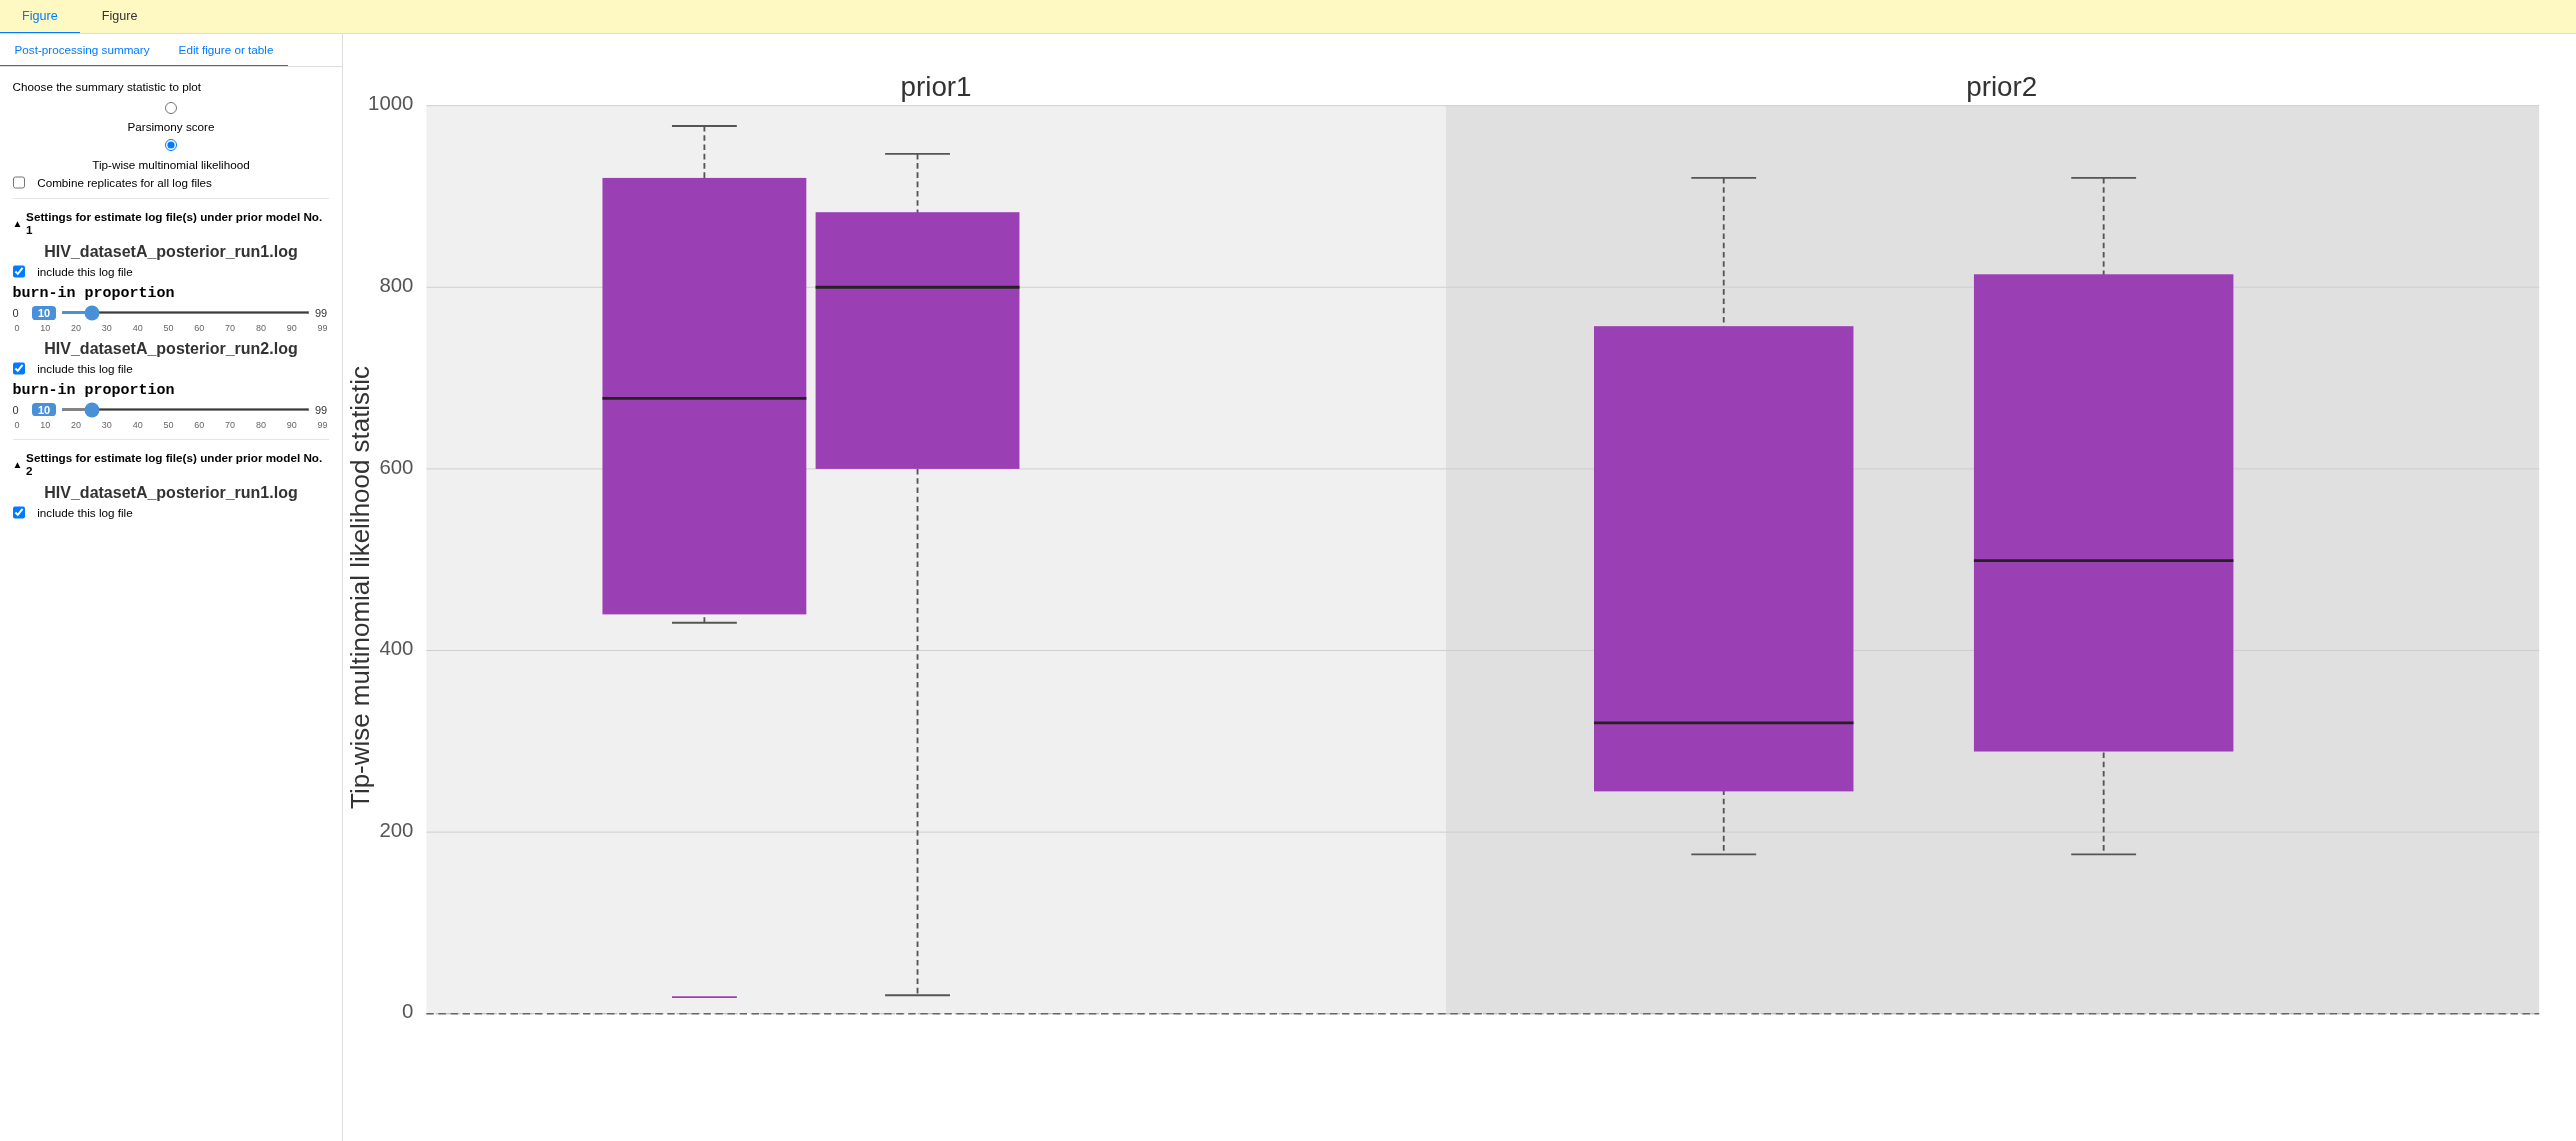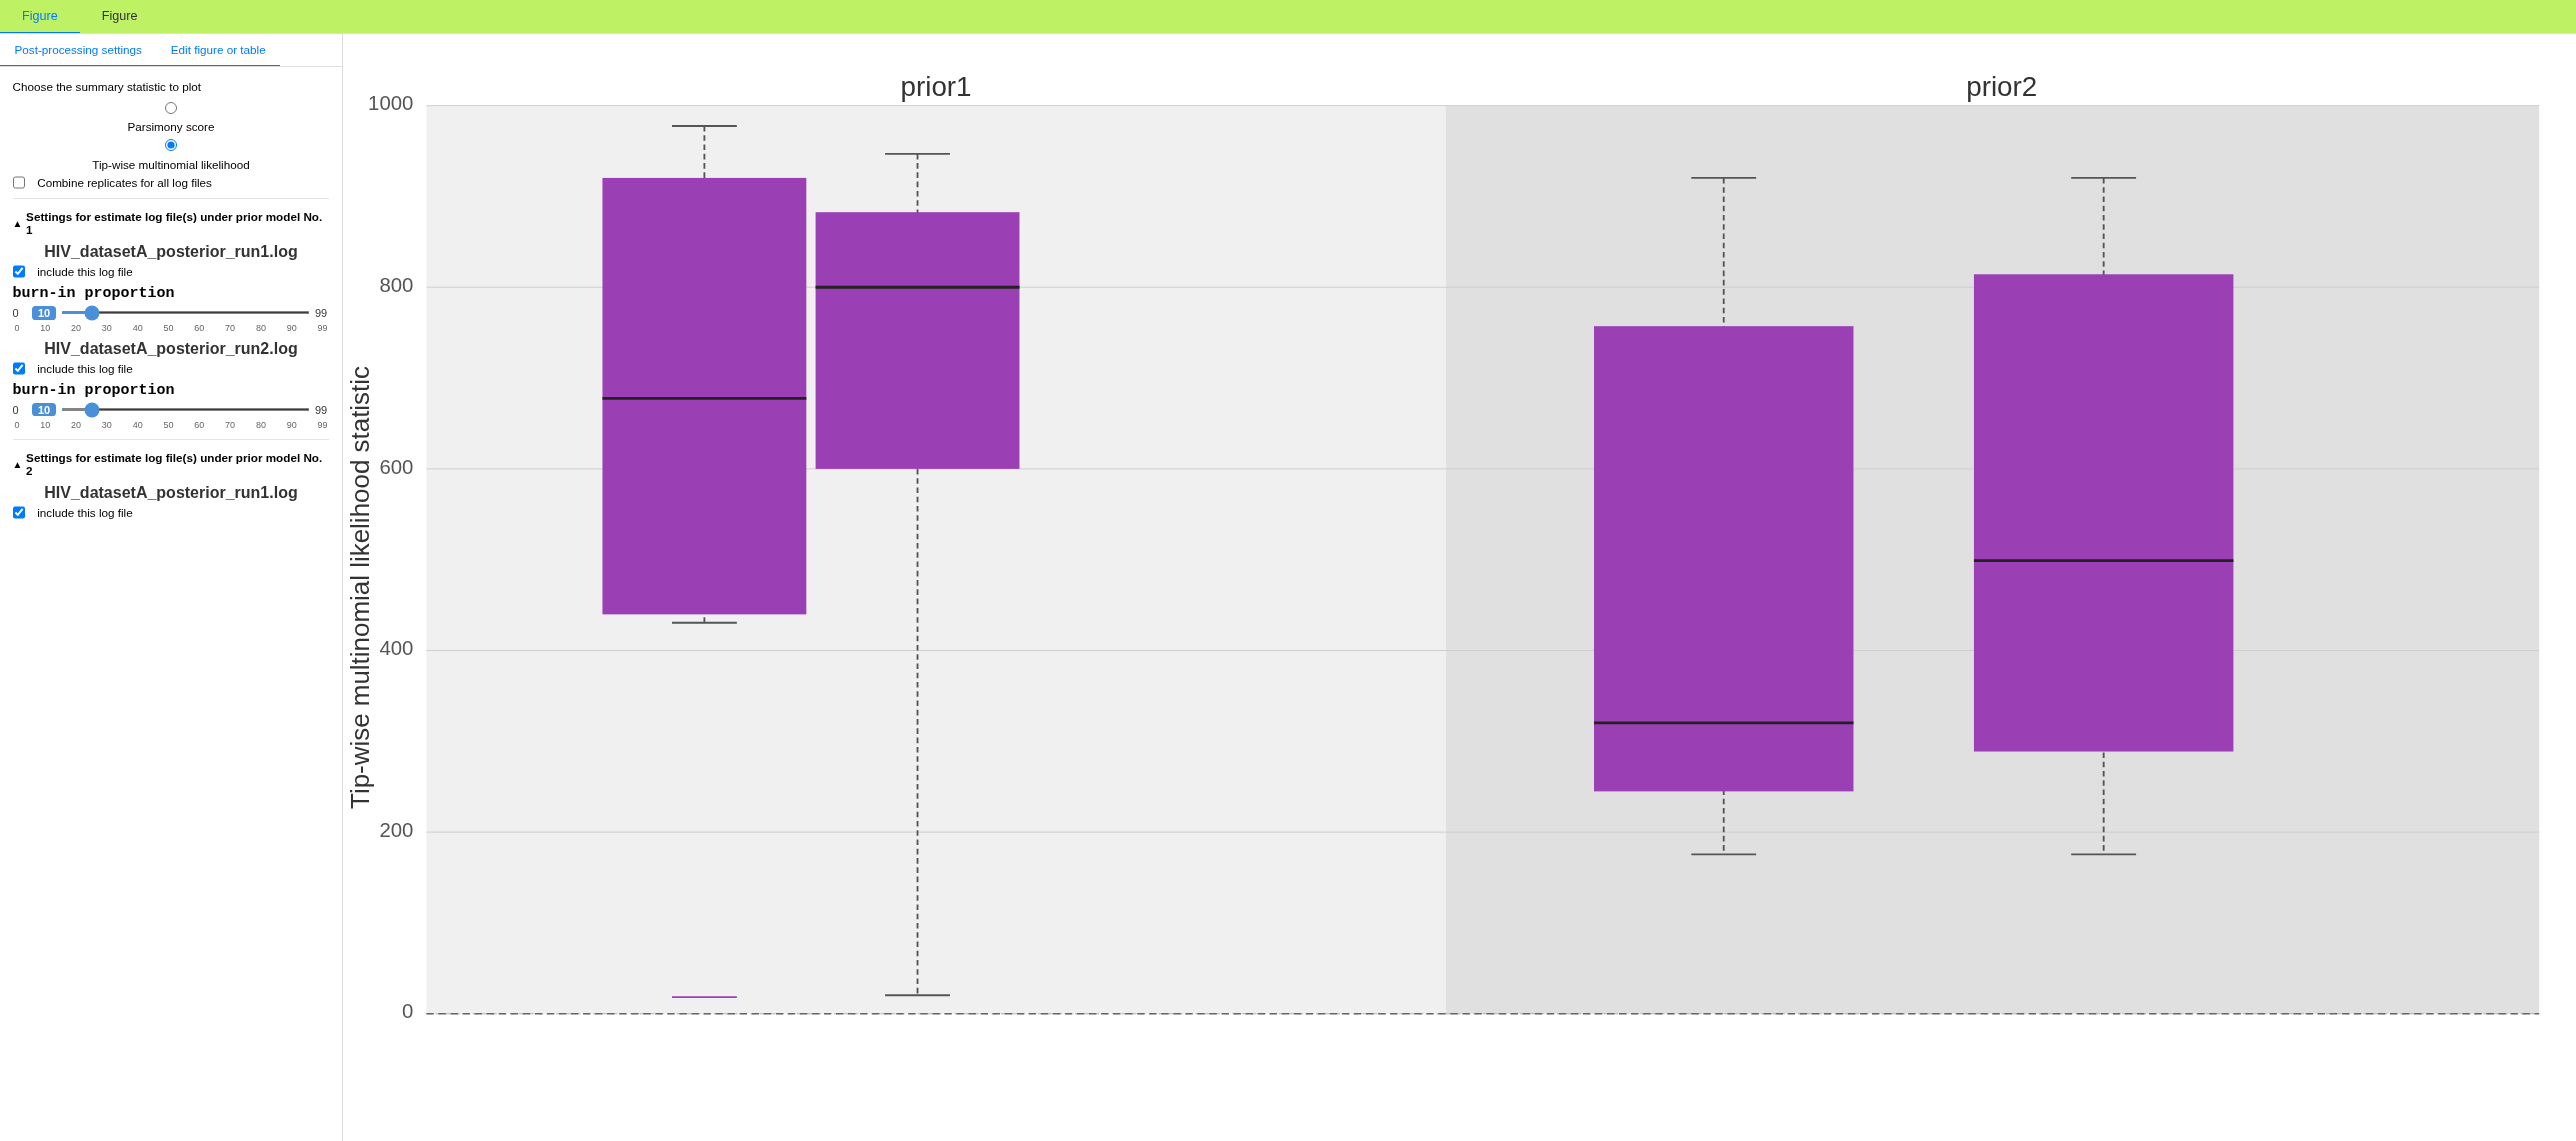--- a/index.html
+++ b/index.html
@@ -2,21 +2,21 @@
 <html style="font-size:14.5px"><head>
   <meta charset="utf-8">
   <style>
     * { box-sizing: border-box; margin: 0; padding: 0; }
     body { font-family: -apple-system, BlinkMacSystemFont, 'Segoe UI', Arial, sans-serif; font-size: 11.7px; background: #fff; display: flex; flex-direction: column; height: 100vh; overflow: hidden; }
 
     
     .top-tabs {
       display: flex;
       border-bottom: 0.9px solid #ddd;
-      background: #bef264;
+      background: #fef9c3;
       flex-shrink: 0;
     }
     .top-tab {
       padding: 9px 22px;
       cursor: pointer;
       font-size: 12.6px;
       border-bottom: 1.8px solid transparent;
       color: #333;
     }
     .top-tab.active {
@@ -167,21 +167,21 @@
 
 <div class="top-tabs">
   <div class="top-tab active">Figure</div>
   <div class="top-tab">Figure</div>
 </div>
 
 <div class="main-layout">
 
   <div class="left-panel">
     <div class="panel-tabs">
-      <div class="panel-tab active">Post-processing settings</div>
+      <div class="panel-tab active">Post-processing summary</div>
       <div class="panel-tab" style="color:#007bff; border-bottom:1.8px solid #007bff;">Edit figure or table</div>
     </div>
 
     <div class="panel-content">
 
       <div class="section-title">Choose the summary statistic to plot</div>
 
       <div class="radio-row">
         <input type="radio" name="summary_stat" style="">
         <span>Parsimony score</span>

